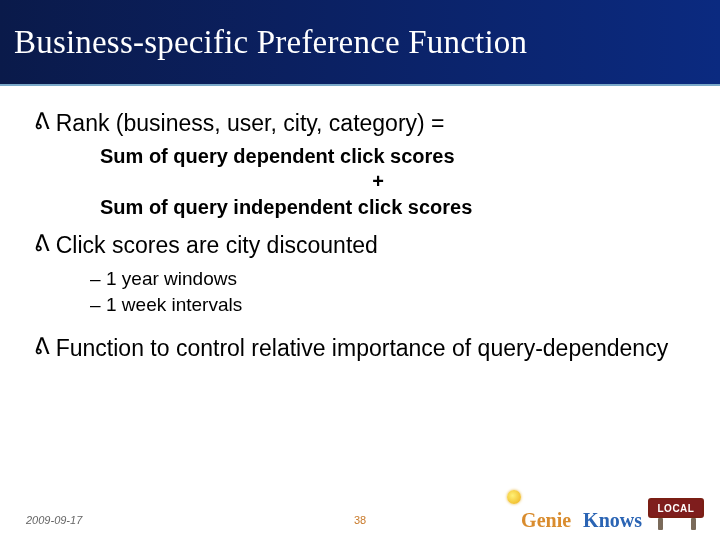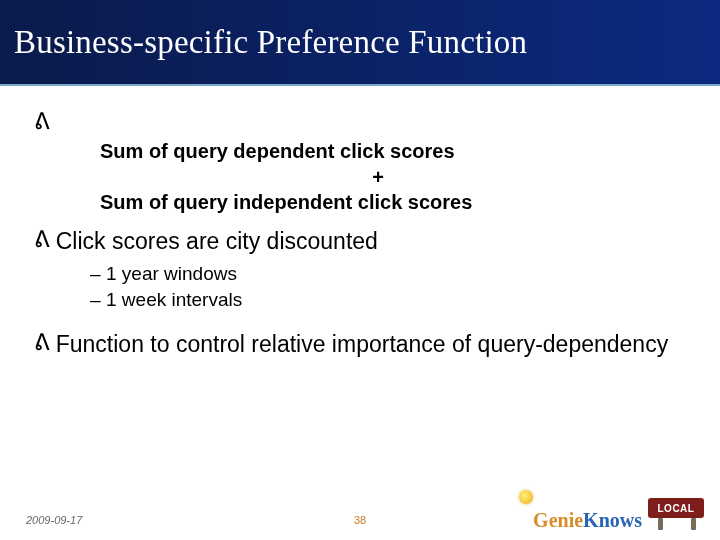--- a/index.html
+++ b/index.html
@@ -79,21 +79,21 @@
     position: absolute;
     right: 12px; bottom: 4px;
     display: flex; align-items: flex-end;
   }
   .gk {
     font-family: "Comic Sans MS", "Segoe Script", cursive;
     font-weight: bold;
     font-size: 20px;
     line-height: 1;
     margin-right: 4px;
-    display: flex; align-items: baseline;
+    display: flex; align-items: baseline; gap: 12px;
   }
   .gk .g { color: #d98c2e; }
   .gk .k { color: #2a64b4; }
   .local-sign {
     position: relative;
     width: 62px; height: 34px;
   }
   .sign-board {
     position: absolute;
     left: 2px; top: 2px;
@@ -129,20 +129,21 @@
 <div class="slide">
 
   <div class="title-band">
     <div class="title-text">Business-specific Preference Function</div>
   </div>
 
   <div class="body">
 
     <div class="bullet1">
       <span class="glyph">ᕕ</span>
+      <span class="txt">Rank (business, user, city, category) =</span>
     </div>
     <div class="sub-block">
       <div>Sum of query dependent click scores</div>
       <div class="center">+</div>
       <div>Sum of query independent click scores</div>
     </div>
 
     <div class="bullet1">
       <span class="glyph">ᕕ</span>
       <span class="txt">Click scores are city discounted</span>

